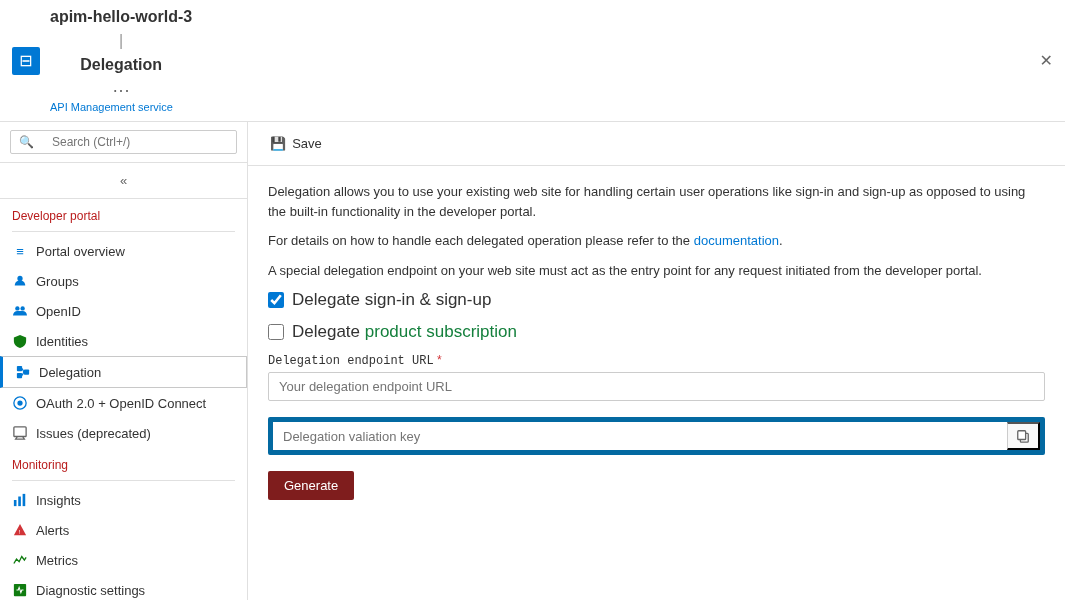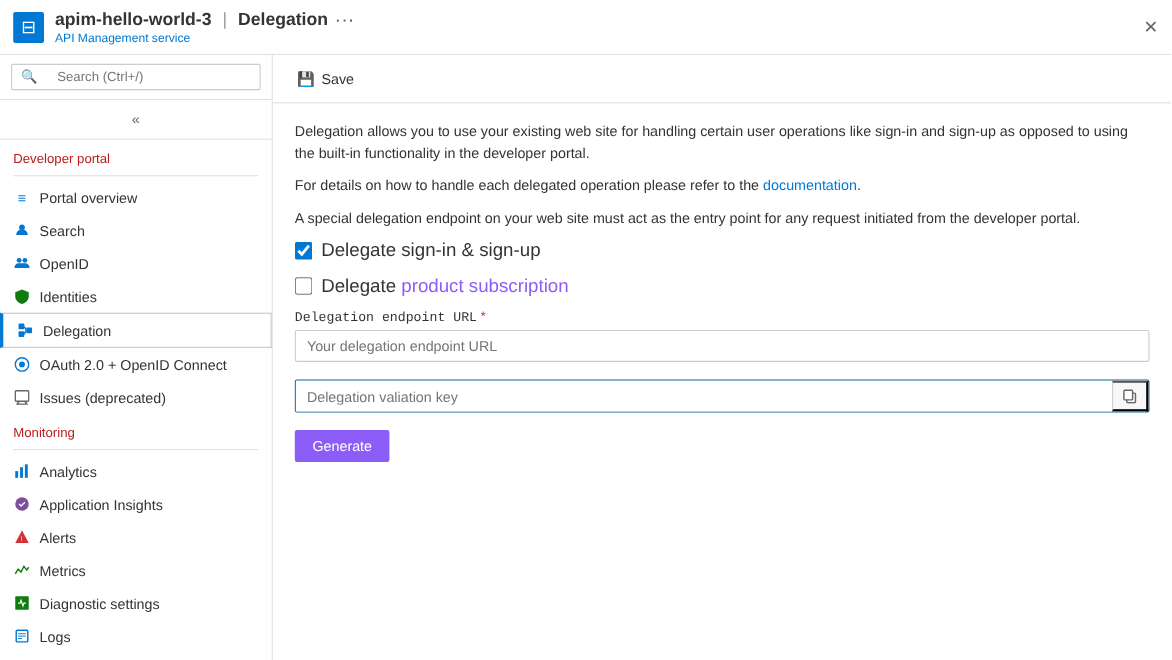--- a/index.html
+++ b/index.html
@@ -42,49 +42,49 @@
     .toolbar-btn { display: flex; align-items: center; gap: 6px; background: none; border: none; cursor: pointer; font-size: 13px; color: #333; padding: 4px 6px; }
 
     .content-body { padding: 16px 20px; }
 
     .description-text { font-size: 13px; color: #333; line-height: 1.5; margin-bottom: 10px; }
     .description-text a { color: #0078d4; text-decoration: none; }
 
     .checkbox-row { display: flex; align-items: center; gap: 8px; margin-bottom: 12px; }
     .checkbox-row input[type=checkbox] { width: 16px; height: 16px; accent-color: #0078d4; cursor: pointer; }
     .checkbox-label { font-size: 17px; color: #333; }
-    .checkbox-label a { color: #8b5cf6; text-decoration: none; }
+    .checkbox-label a { color: #15803d; text-decoration: none; }
 
     .form-group { margin-bottom: 16px; }
     .form-label { font-size: 12px; color: #333; margin-bottom: 4px; display: block; font-family: Liberation Mono, monospace; }
     .required-star { color: #d13438; margin-left: 2px; }
     .form-input { width: 100%; border: 1px solid #ccc; border-radius: 2px; padding: 6px 10px; font-size: 13px; color: #999; outline: none; }
 
-    .input-with-copy { display: flex; align-items: center; border: 1px solid #0369a1; border-radius: 2px; }
+    .input-with-copy { display: flex; align-items: center; border: 5px solid #0369a1; border-radius: 2px; }
     .input-with-copy input { flex: 1; border: none; padding: 6px 10px; font-size: 13px; color: #999; outline: none; }
     .copy-btn { padding: 5px 8px; cursor: pointer; border-left: 1px solid #ccc; background: #f8f8f8; display: flex; align-items: center; }
 
-    .generate-btn { background: #8b5cf6; color: #fff; border: none; border-radius: 2px; padding: 7px 16px; font-size: 13px; cursor: pointer; }
+    .generate-btn { background: #7f1d1d; color: #fff; border: none; border-radius: 2px; padding: 7px 16px; font-size: 13px; cursor: pointer; }
 
     
     .icon-portal { color: #0078d4; }
     .icon-users { color: #0078d4; }
     .icon-groups { color: #0078d4; }
     .icon-delegation { color: #0078d4; }
 
     .sidebar-collapse { display: flex; align-items: center; justify-content: center; padding: 10px 8px; cursor: pointer; color: #666; border-bottom: 1px solid #e0e0e0; flex-shrink: 0; }
   </style>
 </head>
 <body>
 
 <div class="title-bar">
   <div class="title-bar-left">
     <div class="title-icon">⊟</div>
     <div>
-      <div style="display:flex;align-items:center;gap:6px;">
+      <div style="display:flex;align-items:center;gap:6px;flex-direction:column;">
         <span class="title-text">apim-hello-world-3</span>
         <span class="title-separator">|</span>
         <span class="title-text">Delegation</span>
         <span class="title-more">···</span>
       </div>
       <div class="title-subtitle">API Management service</div>
     </div>
   </div>
   <button class="close-btn">✕</button>
 </div>
@@ -114,21 +114,21 @@
         <span>Portal overview</span>
       </div>
 
       <div class="sidebar-item">
         <span class="item-icon icon-users">
           <svg width="14" height="14" viewBox="0 0 16 16" fill="#0078d4">
               <circle cx="8" cy="5" r="3"></circle>
               <path d="M2 13c0-3.3 2.7-6 6-6s6 2.7 6 6"></path>
             </svg>
         </span>
-        <span>Search</span>
+        <span>Groups</span>
       </div>
 
       <div class="sidebar-item">
         <span class="item-icon icon-groups">
           <svg width="14" height="14" viewBox="0 0 16 16" fill="#0078d4">
               <circle cx="5" cy="5" r="2.5"></circle>
               <circle cx="11" cy="5" r="2.5"></circle>
               <path d="M0 13c0-2.8 2.2-5 5-5h6c2.8 0 5 2.2 5 5"></path>
             </svg>
         </span>
@@ -181,32 +181,23 @@
       <hr class="sidebar-divider">
 
       <div class="sidebar-item">
         <span class="item-icon">
           <svg width="14" height="14" viewBox="0 0 16 16">
               <rect x="1" y="8" width="3" height="7" fill="#0078d4"></rect>
               <rect x="6" y="4" width="3" height="11" fill="#0078d4"></rect>
               <rect x="11" y="1" width="3" height="14" fill="#0078d4"></rect>
             </svg>
         </span>
-        <span>Analytics</span>
-      </div>
-
-      <div class="sidebar-item">
-        <span class="item-icon">
-          <svg width="14" height="14" viewBox="0 0 16 16">
-              <circle cx="8" cy="8" r="7" fill="#7b4f9e"></circle>
-              <path d="M5 8l2 2 4-4" stroke="#fff" stroke-width="1.5" fill="none"></path>
-            </svg>
-        </span>
-        <span>Application Insights</span>
-      </div>
+        <span>Insights</span>
+      </div>
+
 
       <div class="sidebar-item">
         <span class="item-icon">
           <svg width="14" height="14" viewBox="0 0 16 16">
               <path d="M8 1L1 14h14z" fill="#d13438"></path>
               <text x="7.5" y="12" font-size="7" fill="#fff" text-anchor="middle">!</text>
             </svg>
         </span>
         <span>Alerts</span>
       </div>

